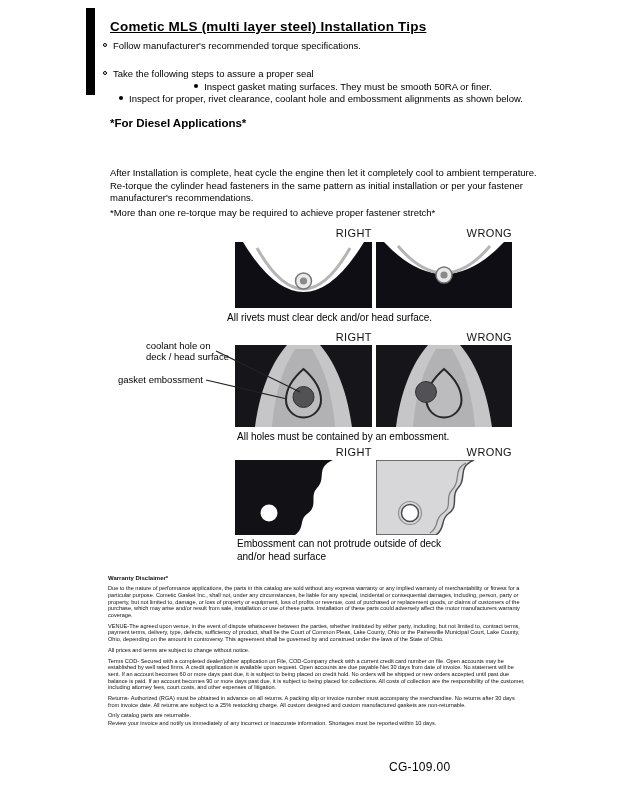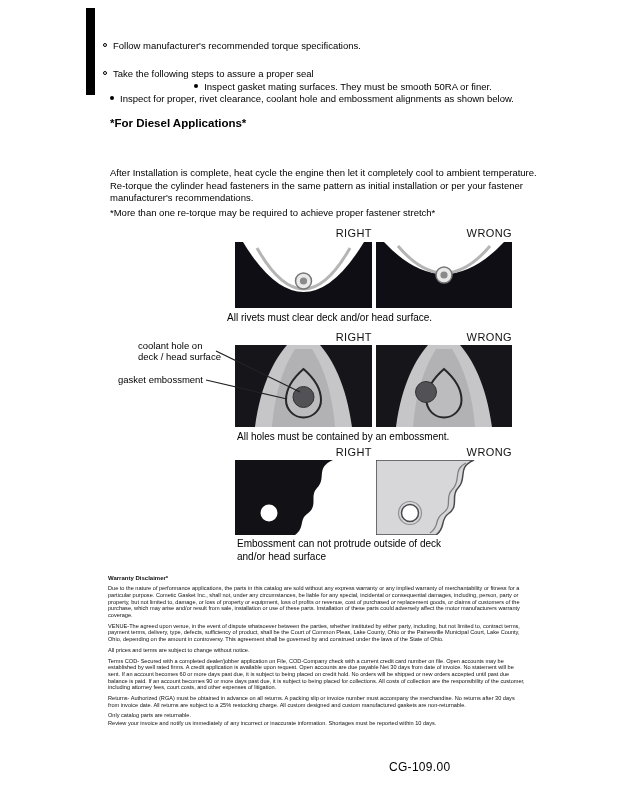--- a/index.html
+++ b/index.html
@@ -24,34 +24,35 @@
   .footer-code { font-size:12px; letter-spacing:.3px; }
   .leader { pointer-events:none; }
 </style>
 </head>
 <body>
 
 <div class="page">
 
   <div class="abs black-bar" style="left:86px; top:8px; width:9px; height:87px;"></div>
 
+  <h1 class="abs title" style="left:110px; top:19px;">Cometic MLS (multi layer steel) Installation Tips</h1>
 
   <div class="abs bullet-row" style="left:103px; top:40px; width:460px;">
     <span class="marker-o"></span>
     <span>Follow manufacturer's recommended torque specifications.</span>
   </div>
   <div class="abs bullet-row" style="left:103px; top:68px; width:460px;">
     <span class="marker-o"></span>
     <span>Take the following steps to assure a proper seal</span>
   </div>
   <div class="abs bullet-row" style="left:118px; top:81px; width:450px;justify-content:center;">
     <span class="marker-dot"></span>
     <span>Inspect gasket mating surfaces.  They must be smooth 50RA or finer.</span>
   </div>
-  <div class="abs bullet-row" style="left:110px; top:93px; width:450px;">
+  <div class="abs bullet-row" style="left:119px; top:93px; width:450px;">
     <span class="marker-dot"></span>
     <span>Inspect for proper, rivet clearance, coolant hole and embossment alignments as shown below.</span>
   </div>
 
   <h2 class="abs heading2" style="left:110px; top:117px;">*For Diesel Applications*</h2>
   <p class="abs body-text" style="left:110px; top:167px; width:428px;">After Installation is complete, heat cycle the engine then let it completely cool to ambient temperature. Re-torque the cylinder head fasteners in the same pattern as initial installation or per your fastener manufacturer's recommendations.</p>
   <p class="abs body-text" style="left:110px; top:207px; width:440px;">*More than one re-torque may be required to achieve proper fastener stretch*</p>
 
   <div class="abs dg-header" style="left:235px; top:227px; width:137px;">RIGHT</div>
   <div class="abs dg-header" style="left:376px; top:227px; width:136px;">WRONG</div>
@@ -68,21 +69,21 @@
     <path d="M8,0 Q68,64 128,0 Z" fill="#ffffff"></path>
     <path d="M22,4 Q68,58 114,4" fill="none" stroke="#b5b5b5" stroke-width="3"></path>
     <circle cx="68" cy="33" r="8" fill="#e9e9e9" stroke="#777" stroke-width="1.5"></circle>
     <circle cx="68" cy="33" r="3.6" fill="#8a8a8a"></circle>
   </svg>
   <div class="abs caption" style="left:227px; top:312px; width:300px;">All rivets must clear deck and/or head surface.</div>
 
   <div class="abs dg-header" style="left:235px; top:331px; width:137px;">RIGHT</div>
   <div class="abs dg-header" style="left:376px; top:331px; width:136px;">WRONG</div>
 
-  <div class="abs small-label" style="left:138px; top:341px; width:90px;">
+  <div class="abs small-label" style="left:146px; top:341px; width:90px;">
     <div>coolant hole on</div>
     <div>deck / head surface</div>
   </div>
   <div class="abs small-label" style="left:118px; top:375px; width:95px;">gasket embossment</div>
 
   <svg class="abs diagram" style="left:235px; top:345px;" width="137" height="82" viewBox="0 0 137 82" preserveAspectRatio="none">
     <rect width="137" height="82" fill="#c6c6c8"></rect>
     <path d="M0,0 H52 C40,14 26,38 20,82 H0 Z" fill="#15151a"></path>
     <path d="M137,0 H85 C97,14 111,38 117,82 H137 Z" fill="#15151a"></path>
     <path d="M60,4 C50,20 40,44 37,82 H100 C97,44 87,20 77,4 Z" fill="#b2b2b4"></path>

